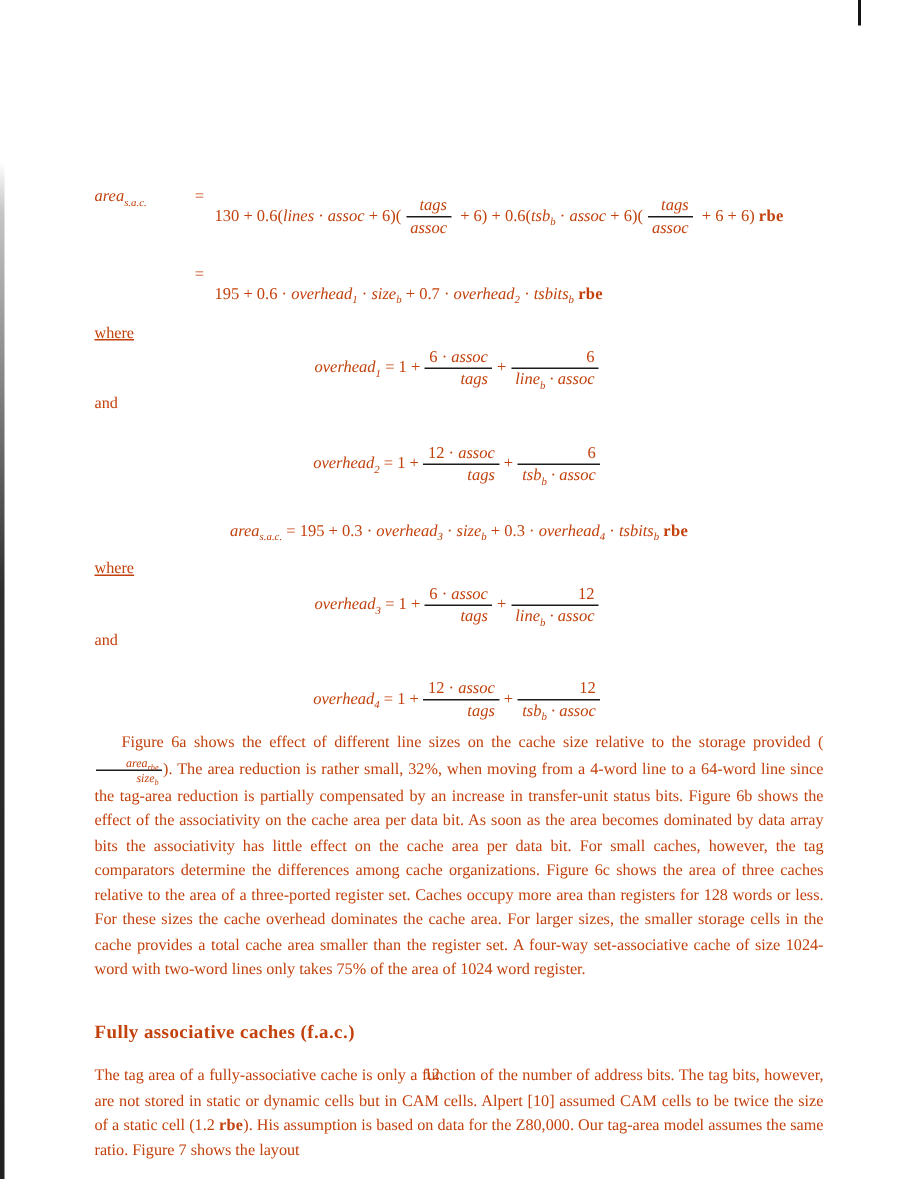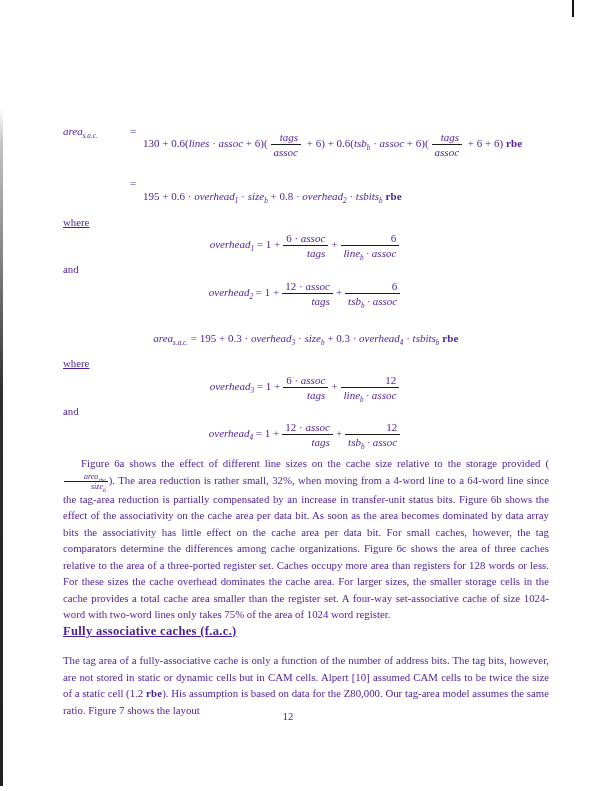--- a/index.html
+++ b/index.html
@@ -1,18 +1,18 @@
 <!DOCTYPE html>
 <html><head>
 <meta charset="utf-8">
 <style>
   html, body { margin:0; padding:0; background:#ffffff; }
   .page {
     position:relative; width:576px; height:791px; background:#ffffff;
-    font-family:"Liberation Serif","DejaVu Serif",serif; color:#4c1d95;
+    font-family:"Liberation Serif","DejaVu Serif",serif; color:#c2410c;
     overflow:hidden;
   }
   
   .scan-edge-left {
     position:absolute; left:0; top:108px; width:3px; height:678px;
     background:linear-gradient(to bottom,
       rgba(140,140,140,0) 0%, rgba(140,140,140,.5) 5%,
       rgba(90,90,90,.75) 22%, #2e2e2e 42%, #202020 100%);
   }
   .scan-mark-top-right {
@@ -39,25 +39,25 @@
   .eq-row { display:flex; align-items:center; text-align:left; }
   .eq-row + .eq-row { margin-top:3px; }
   .eq-lhs { width:60px; flex:0 0 auto; }
   .eq-rel { width:20px; flex:0 0 auto; text-align:center; }
   .eq-rhs { flex:1;margin-top:27px; }
   .eq-center { text-align:center; font-size:11px; }
   .plain { text-align:left; }
   .m-where { margin-top:9px;text-decoration:underline; }
   .m-eq1 { margin-top:2px; }
   .m-and { margin-top:2px; }
-  .m-eq2 { margin-top:2px; }
+  .m-eq2 { margin-top:18px; }
   .m-derive { margin-top:5px; }
   .m-dyn { margin-top:23px; }
   .m-para1 { margin-top:7px; text-indent:18px; }
-  .heading { font-size:12.6px; font-weight:bold; text-align:left; letter-spacing:.3px;text-decoration:underline; }
+  .heading { margin-top:25px; font-size:12.6px; font-weight:bold; text-align:left; letter-spacing:.3px; }
   .m-para2 { margin-top:13px; }
   .page-num {
     position:absolute; top:711px; left:0; width:100%;
     text-align:center; font-size:10.5px;
   }
 </style>
 </head>
 <body>
 
 <div class="page">
@@ -68,21 +68,21 @@
 
     <div class="eq-align">
       <div class="eq-row">
         <span class="eq-lhs"><i>area</i><i><sub>s.a.c.</sub></i></span>
         <span class="eq-rel">=</span>
         <span class="eq-rhs"><span class="rm">130 + 0.6(</span><i>lines</i><span class="rm"> · </span><i>assoc</i><span class="rm"> + 6)(</span><span class="frac"><span class="num"><i>tags</i></span><span class="den"><i>assoc</i></span></span><span class="rm"> + 6) + 0.6(</span><i><span>tsb</span><sub>b</sub></i><span class="rm"> · </span><i>assoc</i><span class="rm"> + 6)(</span><span class="frac"><span class="num"><i>tags</i></span><span class="den"><i>assoc</i></span></span><span class="rm"> + 6 + 6) </span><span class="unit">rbe</span></span>
       </div>
       <div class="eq-row">
         <span class="eq-lhs"></span>
         <span class="eq-rel">=</span>
-        <span class="eq-rhs"><span class="rm">195 + 0.6 · </span><i><span>overhead</span><sub>1</sub></i><span class="rm"> · </span><i><span>size</span><sub>b</sub></i><span class="rm"> + 0.8 · </span><i><span>overhead</span><sub>2</sub></i><span class="rm"> · </span><i><span>tsbits</span><sub>b</sub></i><span class="rm"> </span><span class="unit">rbe</span></span>
+        <span class="eq-rhs"><span class="rm">195 + 0.6 · </span><i><span>overhead</span><sub>1</sub></i><span class="rm"> · </span><i><span>size</span><sub>b</sub></i><span class="rm"> + 0.7 · </span><i><span>overhead</span><sub>2</sub></i><span class="rm"> · </span><i><span>tsbits</span><sub>b</sub></i><span class="rm"> </span><span class="unit">rbe</span></span>
       </div>
     </div>
 
     <div class="plain m-where">where</div>
 
     <div class="eq-center m-eq1"><i><span>overhead</span><sub>1</sub></i>&nbsp;<span class="rm">= 1 +</span><span class="frac"><span class="num"><span class="rm">6 · </span><i>assoc</i></span><span class="den"><i>tags</i></span></span><span class="rm">+</span><span class="frac"><span class="num"><span class="rm">6</span></span><span class="den"><i><span>line</span><sub>b</sub><span> · assoc</span></i></span></span></div>
 
     <div class="plain m-and">and</div>
 
     <div class="eq-center m-eq2"><i><span>overhead</span><sub>2</sub></i>&nbsp;<span class="rm">= 1 +</span><span class="frac"><span class="num"><span class="rm">12 · </span><i>assoc</i></span><span class="den"><i>tags</i></span></span><span class="rm">+</span><span class="frac"><span class="num"><span class="rm">6</span></span><span class="den"><i><span>tsb</span><sub>b</sub><span> · assoc</span></i></span></span></div>

